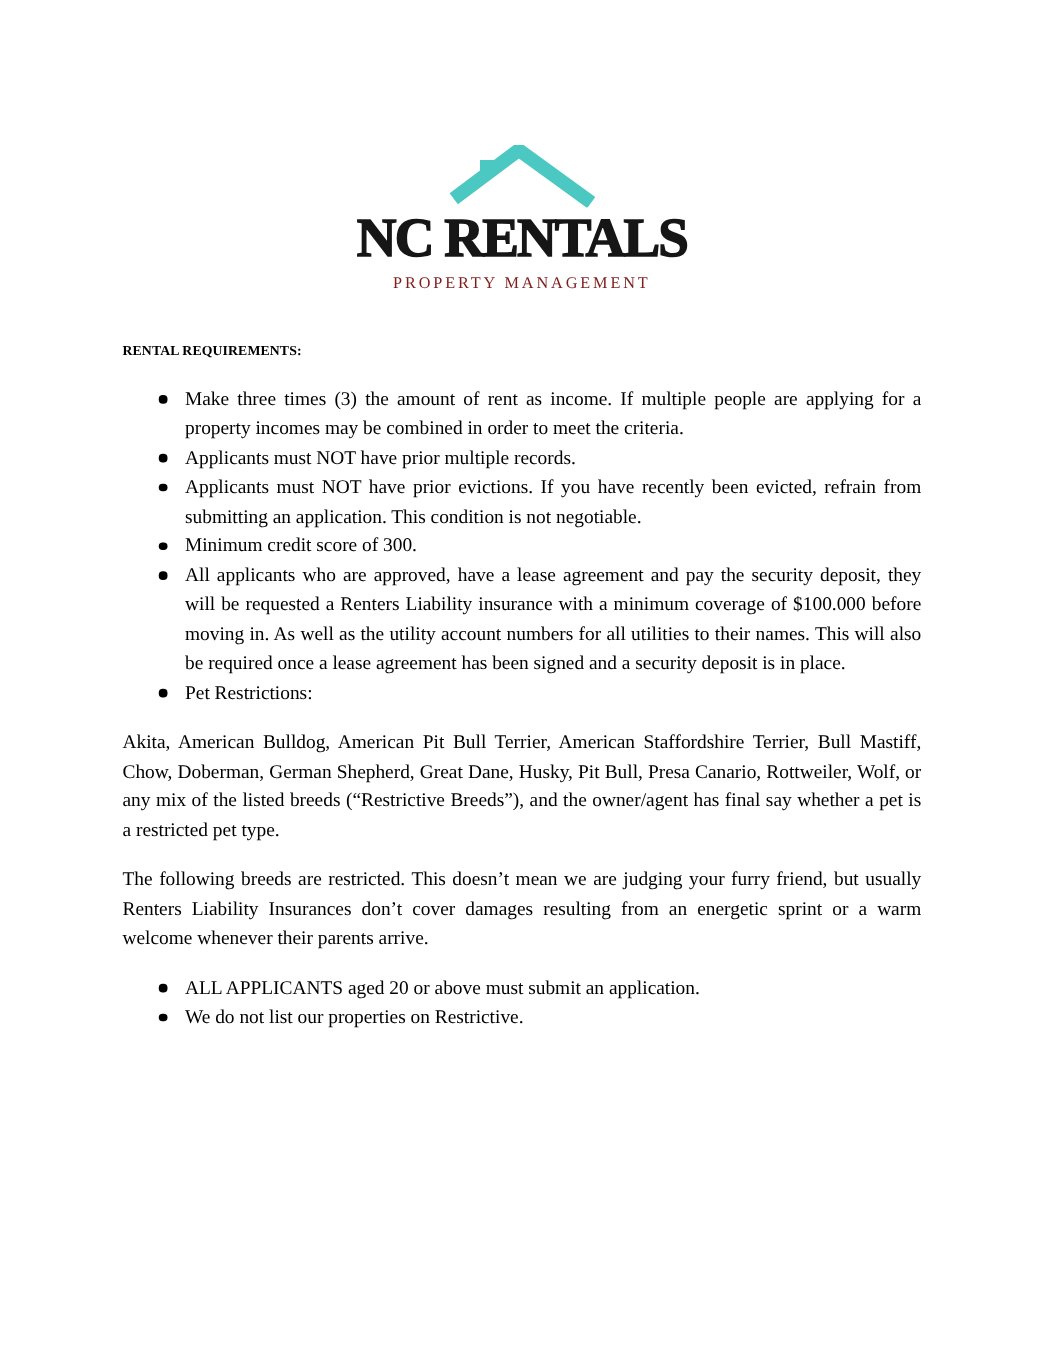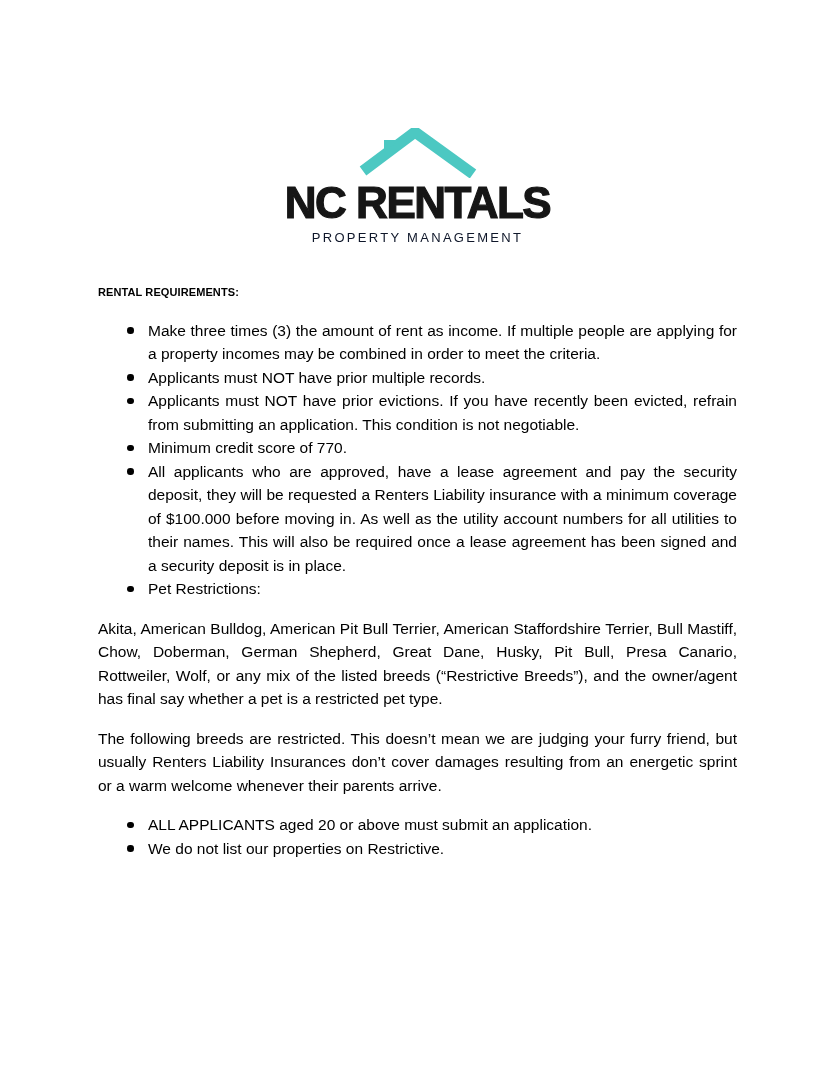--- a/index.html
+++ b/index.html
@@ -5,22 +5,23 @@
   * { box-sizing: border-box; }
   html, body { margin: 0; padding: 0; background: #ffffff; }
   body {
     width: 835px; height: 1080px;
     font-family: "Liberation Sans", sans-serif;
     color: #000000;
     overflow: hidden;
   }
   .page {
     width: 835px; height: 1080px;
-    padding: 12px 98px;
+    padding: 0 98px;
     background: #ffffff;
+    font-family: Liberation Serif, serif;
   }
   
   .logo-block {
     padding-top: 116px;
     text-align: center;
     margin-bottom: 36px;
   }
   .roof-svg { display: block; margin: 0 auto; }
   .logo-title {
     font-size: 44px;
@@ -28,21 +29,21 @@
     letter-spacing: -1.5px;
     line-height: 1.0;
     color: #161616;
     -webkit-text-stroke: 1.2px #161616;
     margin-top: 3px;
     white-space: nowrap;
   }
   .logo-subtitle {
     font-size: 13px;
     letter-spacing: 2.3px;
-    color: #0f172a;
+    color: #7f1d1d;
     margin-top: 5px;
     white-space: nowrap;
   }
   
   .content {
     font-size: 15.5px;
     line-height: 23.5px;
   }
   .doc-heading {
     font-size: 11px;
@@ -91,21 +92,21 @@
   </header>
 
   <main class="content">
 
     <h1 class="doc-heading">RENTAL REQUIREMENTS:</h1>
 
     <ul class="doc-list">
       <li>Make three times (3) the amount of rent as income. If multiple people are applying for a property incomes may be combined in order to meet the criteria.</li>
       <li>Applicants must NOT have prior multiple records.</li>
       <li>Applicants must NOT have prior evictions. If you have recently been evicted, refrain from submitting an application. This condition is not negotiable.</li>
-      <li>Minimum credit score of 770.</li>
+      <li>Minimum credit score of 300.</li>
       <li>All applicants who are approved, have a lease agreement and pay the security deposit, they will be requested a Renters Liability insurance with a minimum coverage of $100.000 before moving in. As well as the utility account numbers for all utilities to their names. This will also be required once a lease agreement has been signed and a security deposit is in place.</li>
       <li>Pet Restrictions:</li>
     </ul>
 
     <p class="doc-paragraph">Akita, American Bulldog, American Pit Bull Terrier, American Staffordshire Terrier, Bull Mastiff, Chow, Doberman, German Shepherd, Great Dane, Husky, Pit Bull, Presa Canario, Rottweiler, Wolf, or any mix of the listed breeds (“Restrictive Breeds”), and the owner/agent has final say whether a pet is a restricted pet type.</p>
 
     <p class="doc-paragraph">The following breeds are restricted. This doesn’t mean we are judging your furry friend, but usually Renters Liability Insurances don’t cover damages resulting from an energetic sprint or a warm welcome whenever their parents arrive.</p>
 
     <ul class="doc-list">
       <li>ALL APPLICANTS aged 20 or above must submit an application.</li>

